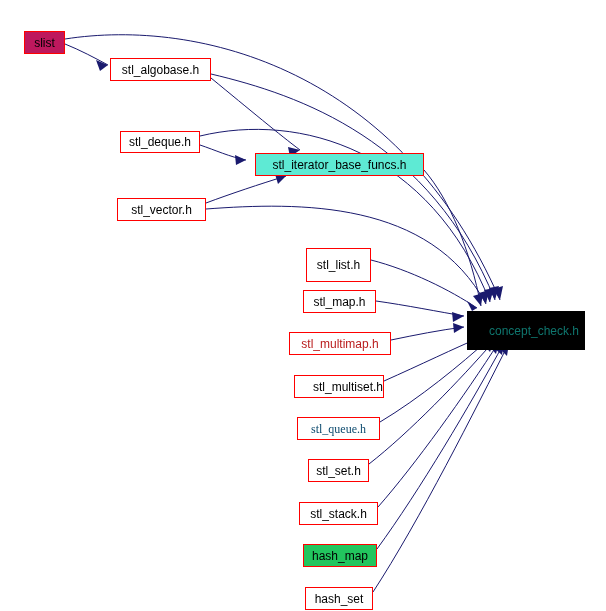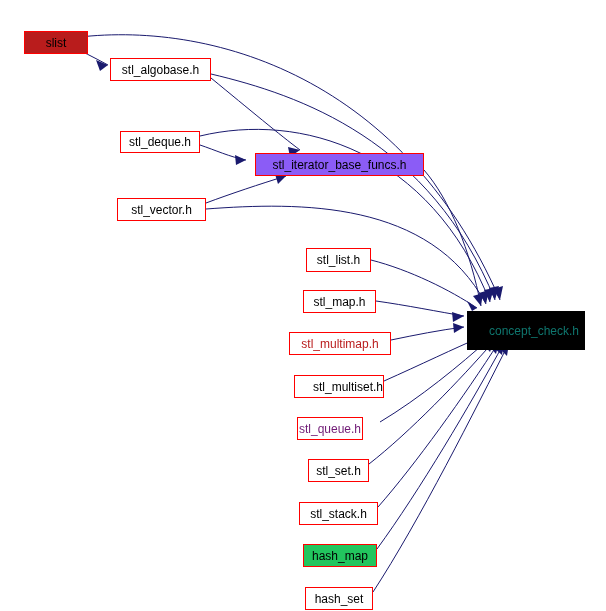--- a/index.html
+++ b/index.html
@@ -95,51 +95,51 @@
         <path class="edge-path" d="M 378,507 C 415,465 465,395 499,342" stroke="#1a1a6e"></path>
         <path class="arrow-head" d="M 499,342 L 489,346 L 496,354 Z" fill="#1a1a6e"></path>
         <path class="edge-path" d="M 377,549 C 420,490 470,405 504,343" stroke="#1a1a6e"></path>
         <path class="arrow-head" d="M 504,343 L 494,348 L 502,355 Z" fill="#1a1a6e"></path>
         <path class="edge-path" d="M 373,592 C 420,520 475,410 509,343" stroke="#1a1a6e"></path>
         <path class="arrow-head" d="M 509,343 L 499,348 L 507,356 Z" fill="#1a1a6e"></path>
       </g>
   </svg>
 
   <div id="nodes-layer">
-      <div class="node-box" style="left: 24px; top: 31px; width: 64px; height: 23px; background: #b91c1c; color: rgb(0, 0, 0); border-color: rgb(255, 0, 0);">
+      <div class="node-box" style="left: 24px; top: 31px; width: 41px; height: 23px; background: #be185d; color: rgb(0, 0, 0); border-color: rgb(255, 0, 0);">
         <span>slist</span>
       </div>
       <div class="node-box" style="left: 110px; top: 58px; width: 101px; height: 23px; background: rgb(255, 255, 255); color: rgb(0, 0, 0); border-color: rgb(255, 0, 0);">
         <span>stl_algobase.h</span>
       </div>
       <div class="node-box" style="left: 120px; top: 131px; width: 80px; height: 22px; background: rgb(255, 255, 255); color: rgb(0, 0, 0); border-color: rgb(255, 0, 0);">
         <span>stl_deque.h</span>
       </div>
-      <div class="node-box" style="left: 255px; top: 153px; width: 169px; height: 23px; background: #8b5cf6; color: rgb(0, 0, 0); border-color: rgb(255, 0, 0);">
+      <div class="node-box" style="left: 255px; top: 153px; width: 169px; height: 23px; background: #5eead4; color: rgb(0, 0, 0); border-color: rgb(255, 0, 0);">
         <span>stl_iterator_base_funcs.h</span>
       </div>
       <div class="node-box" style="left: 117px; top: 198px; width: 89px; height: 23px; background: rgb(255, 255, 255); color: rgb(0, 0, 0); border-color: rgb(255, 0, 0);">
         <span>stl_vector.h</span>
       </div>
-      <div class="node-box" style="left: 306px; top: 248px; width: 65px; height: 24px; background: rgb(255, 255, 255); color: rgb(0, 0, 0); border-color: rgb(255, 0, 0);">
+      <div class="node-box" style="left: 306px; top: 248px; width: 65px; height: 34px; background: rgb(255, 255, 255); color: rgb(0, 0, 0); border-color: rgb(255, 0, 0);">
         <span>stl_list.h</span>
       </div>
       <div class="node-box" style="left: 303px; top: 290px; width: 73px; height: 23px; background: rgb(255, 255, 255); color: rgb(0, 0, 0); border-color: rgb(255, 0, 0);">
         <span>stl_map.h</span>
       </div>
       <div class="node-box target" style="left: 467px; top: 311px; width: 118px; height: 39px; background: rgb(0, 0, 0); color: #0f766e; border-color: rgb(0, 0, 0); padding-left: 16px;">
         <span>concept_check.h</span>
       </div>
       <div class="node-box" style="left: 289px; top: 332px; width: 102px; height: 23px; background: rgb(255, 255, 255); color: #b91c1c; border-color: rgb(255, 0, 0);">
         <span>stl_multimap.h</span>
       </div>
       <div class="node-box" style="left: 294px; top: 375px; width: 90px; height: 23px; background: rgb(255, 255, 255); color: rgb(0, 0, 0); border-color: rgb(255, 0, 0); justify-content: flex-end;">
         <span>stl_multiset.h</span>
       </div>
-      <div class="node-box" style="left: 297px; top: 417px; width: 66px; height: 23px; background: rgb(255, 255, 255); color: #701a75; border-color: rgb(255, 0, 0);">
+      <div class="node-box" style="left: 297px; top: 417px; width: 83px; height: 23px; background: rgb(255, 255, 255); color: #0c4a6e; border-color: rgb(255, 0, 0); font-family: Liberation Serif, serif;">
         <span>stl_queue.h</span>
       </div>
       <div class="node-box" style="left: 308px; top: 459px; width: 61px; height: 23px; background: rgb(255, 255, 255); color: rgb(0, 0, 0); border-color: rgb(255, 0, 0);">
         <span>stl_set.h</span>
       </div>
       <div class="node-box" style="left: 299px; top: 502px; width: 79px; height: 23px; background: rgb(255, 255, 255); color: rgb(0, 0, 0); border-color: rgb(255, 0, 0);">
         <span>stl_stack.h</span>
       </div>
       <div class="node-box" style="left: 303px; top: 544px; width: 74px; height: 23px; background: #22c55e; color: rgb(0, 0, 0); border-color: rgb(255, 0, 0);">
         <span>hash_map</span>

